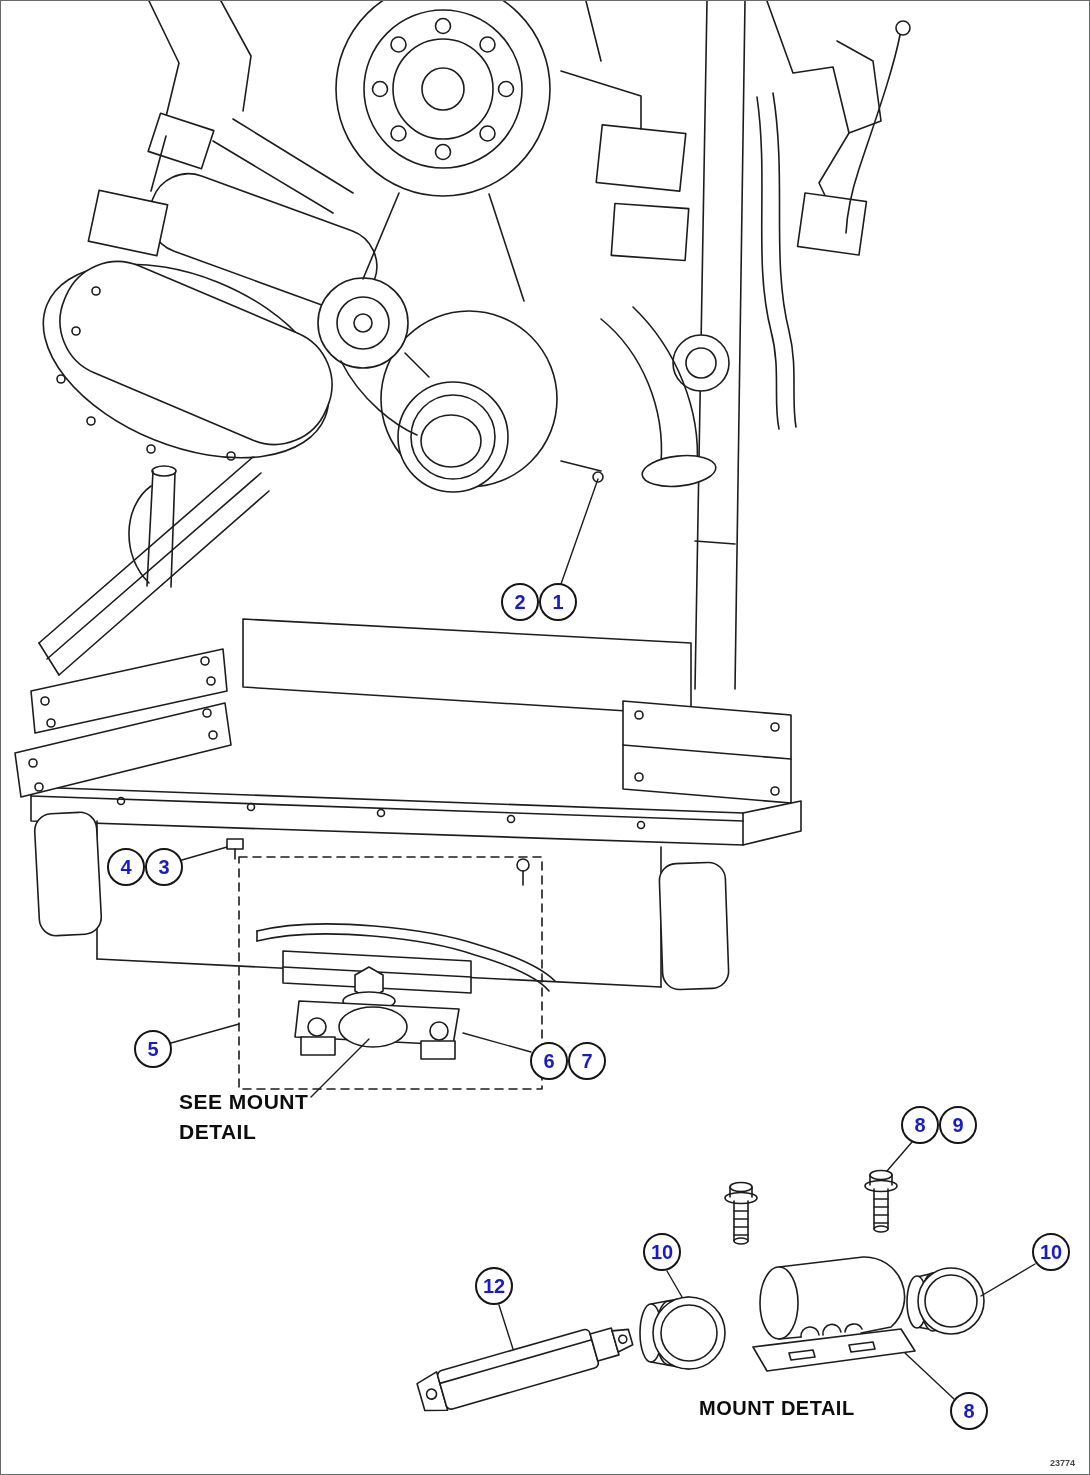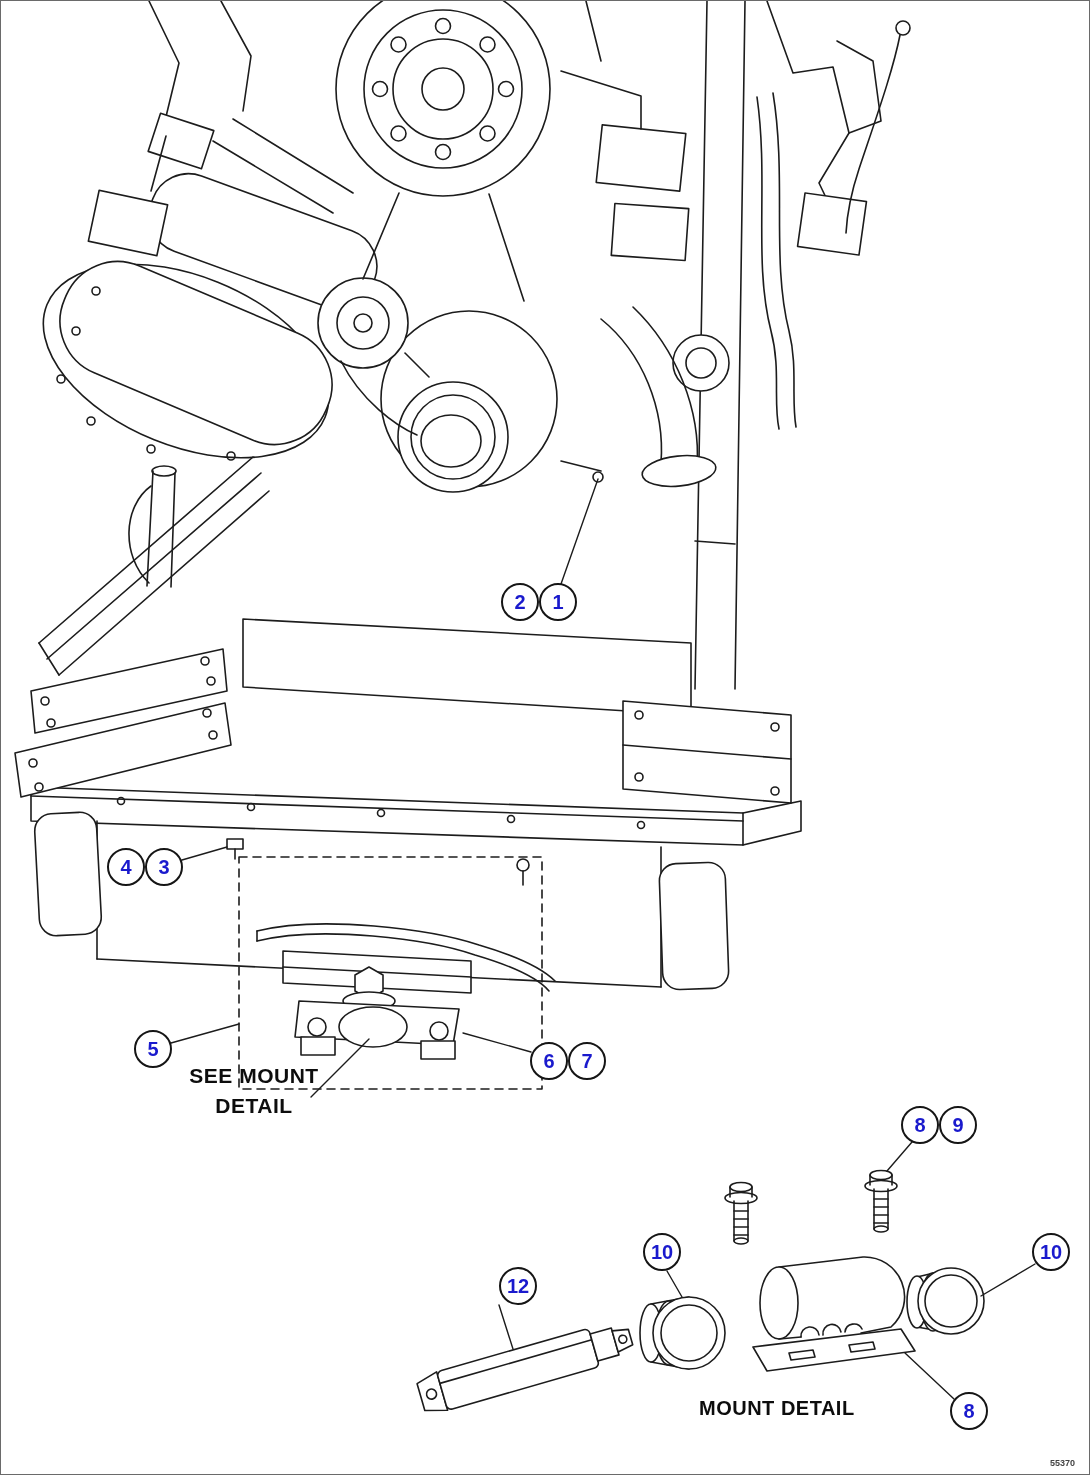--- a/index.html
+++ b/index.html
@@ -27,22 +27,22 @@
   .diagram-label{
     position:absolute;
     font-weight:bold;
     color:#0d0d0d;
     font-size:21px;
     letter-spacing:.5px;
     white-space:nowrap;
     text-align:right;
   }
   .see-mount{
-    left:178px;top:1060px;width:150px;
-    text-align:center;line-height:30px;white-space:normal;
+    left:178px;top:1086px;width:150px;
+    text-align:left;line-height:30px;white-space:normal;
   }
   .mount-detail{left:698px;top:1396px;font-size:20px;}
   .part-number{
     position:absolute;right:14px;bottom:6px;
     font-size:9px;color:#444;font-weight:bold;letter-spacing:0;
   }
 </style>
 </head>
 <body>
 
@@ -293,27 +293,27 @@
     </div>
   <div class="callout" style="left:938px;top:1105px">
       <span>9</span>
     </div>
   <div class="callout" style="left:642px;top:1232px">
       <span>10</span>
     </div>
   <div class="callout" style="left:1031px;top:1232px">
       <span>10</span>
     </div>
-  <div class="callout" style="left:498px;top:1266px">
+  <div class="callout" style="left:474px;top:1266px">
       <span>12</span>
     </div>
   <div class="callout" style="left:949px;top:1391px">
       <span>8</span>
     </div>
 
   <div class="diagram-label see-mount">
     <span>SEE MOUNT</span><br>
     <span>DETAIL</span>
   </div>
   <div class="diagram-label mount-detail">MOUNT DETAIL</div>
-  <div class="part-number">55370</div>
+  <div class="part-number">23774</div>
 
 </div>
 
 </body></html>

